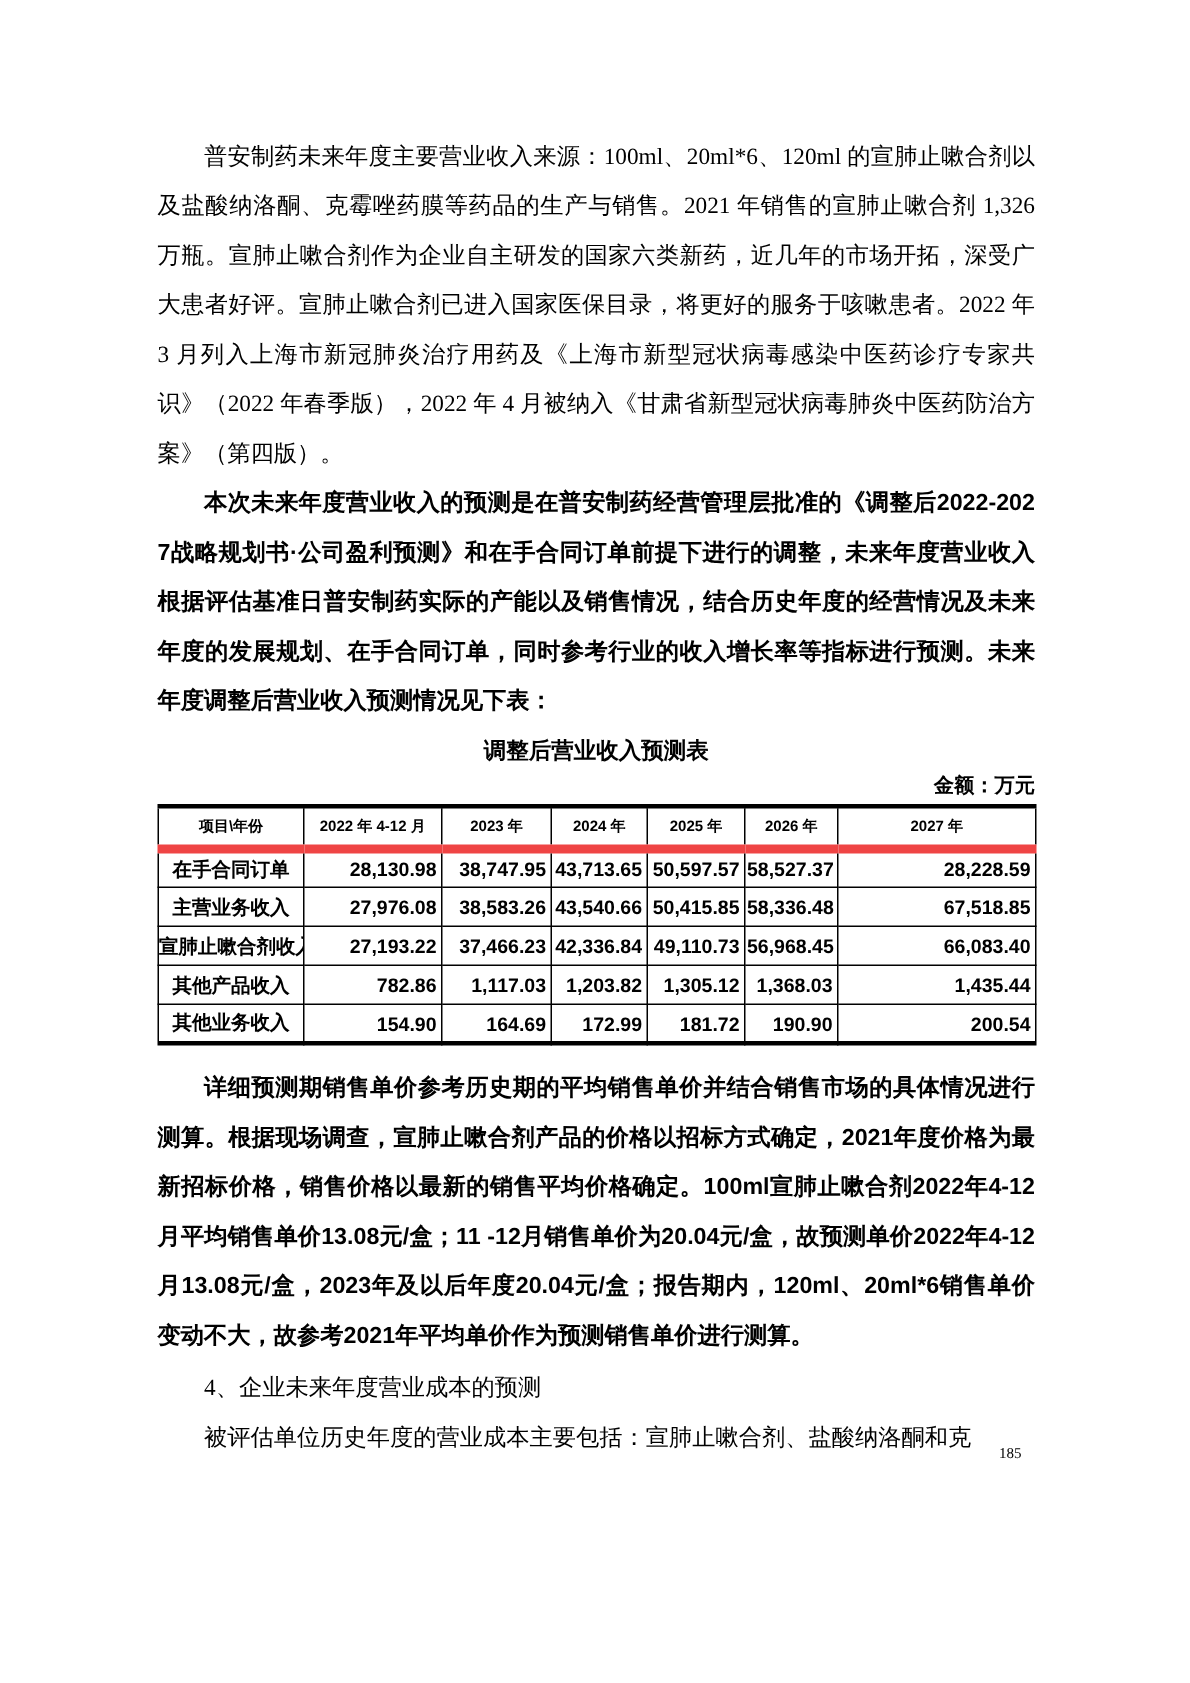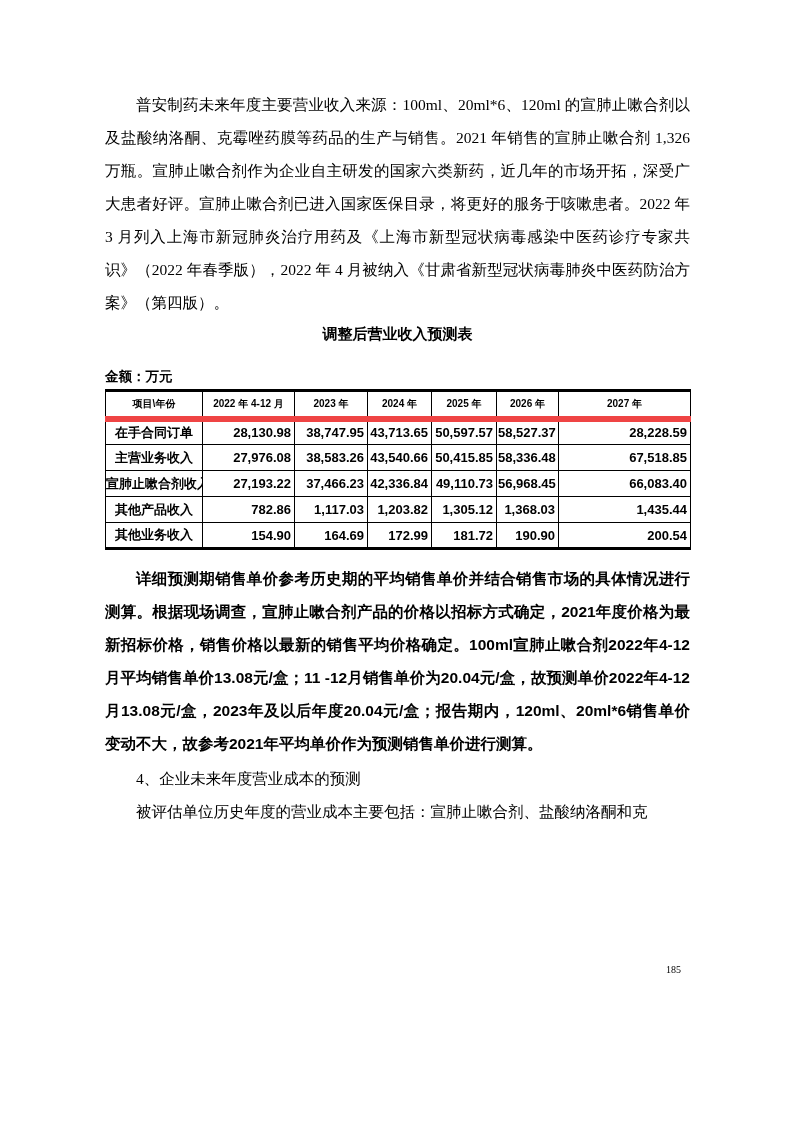--- a/index.html
+++ b/index.html
@@ -29,26 +29,27 @@
   .boldkai {
     font-family: "Liberation Sans", "DejaVu Sans", sans-serif;
     font-weight: bold;
   }
   .table-title {
     margin-top: 6px;
     font-size: 15px;
     line-height: 22px;
     text-align: center;
     font-weight: bold;
-    font-family: Liberation Mono, monospace;
+    font-family: Liberation Serif, serif;
   }
   .unit-note {
-    margin-top: 20px;
+    margin-top: 2px;
     font-size: 13.5px;
     line-height: 20px;
+    text-align: right;
     font-weight: bold;
     font-family: Liberation Sans, sans-serif;
   }
   table.forecast {
     margin-top: 2px;
     border-collapse: collapse;
     table-layout: fixed;
     width: 585px;
     border-top: 3px solid #000;
     border-bottom: 3px solid #000;
@@ -91,20 +92,21 @@
     font-family: "Liberation Serif", "DejaVu Serif", serif;
   }
 </style>
 </head>
 <body>
 
 <div class="page">
 
   <p class="para serif">普安制药未来年度主要营业收入来源：100ml、20ml*6、120ml 的宣肺止嗽合剂以及盐酸纳洛酮、克霉唑药膜等药品的生产与销售。2021 年销售的宣肺止嗽合剂 1,326 万瓶。宣肺止嗽合剂作为企业自主研发的国家六类新药，近几年的市场开拓，深受广大患者好评。宣肺止嗽合剂已进入国家医保目录，将更好的服务于咳嗽患者。2022 年 3 月列入上海市新冠肺炎治疗用药及《上海市新型冠状病毒感染中医药诊疗专家共识》（2022 年春季版），2022 年 4 月被纳入《甘肃省新型冠状病毒肺炎中医药防治方案》（第四版）。</p>
 
+  <p class="para boldkai">本次未来年度营业收入的预测是在普安制药经营管理层批准的《调整后2022-2027战略规划书·公司盈利预测》和在手合同订单前提下进行的调整，未来年度营业收入根据评估基准日普安制药实际的产能以及销售情况，结合历史年度的经营情况及未来年度的发展规划、在手合同订单，同时参考行业的收入增长率等指标进行预测。未来年度调整后营业收入预测情况见下表：</p>
 
   <div class="table-title">调整后营业收入预测表</div>
 
   <div class="unit-note">金额：万元</div>
 
   <table class="forecast">
     <colgroup>
       <col style="width:97px">
         <col style="width:92px">
         <col style="width:73px">

